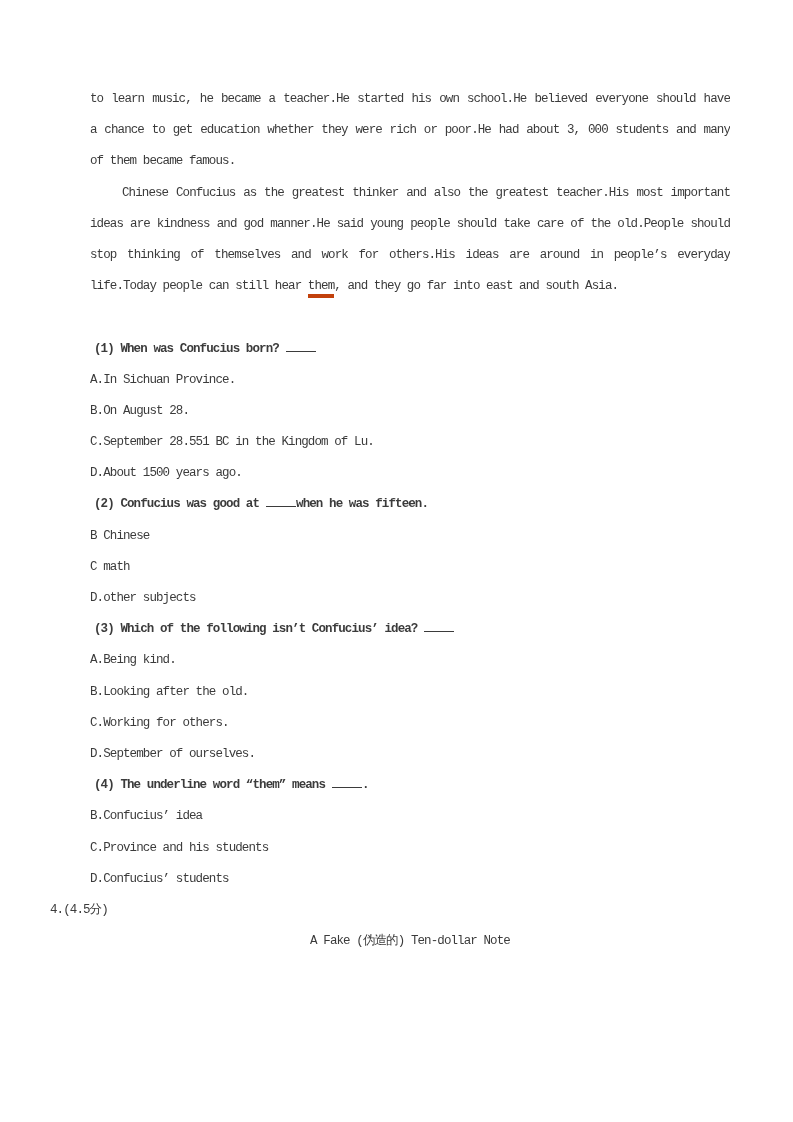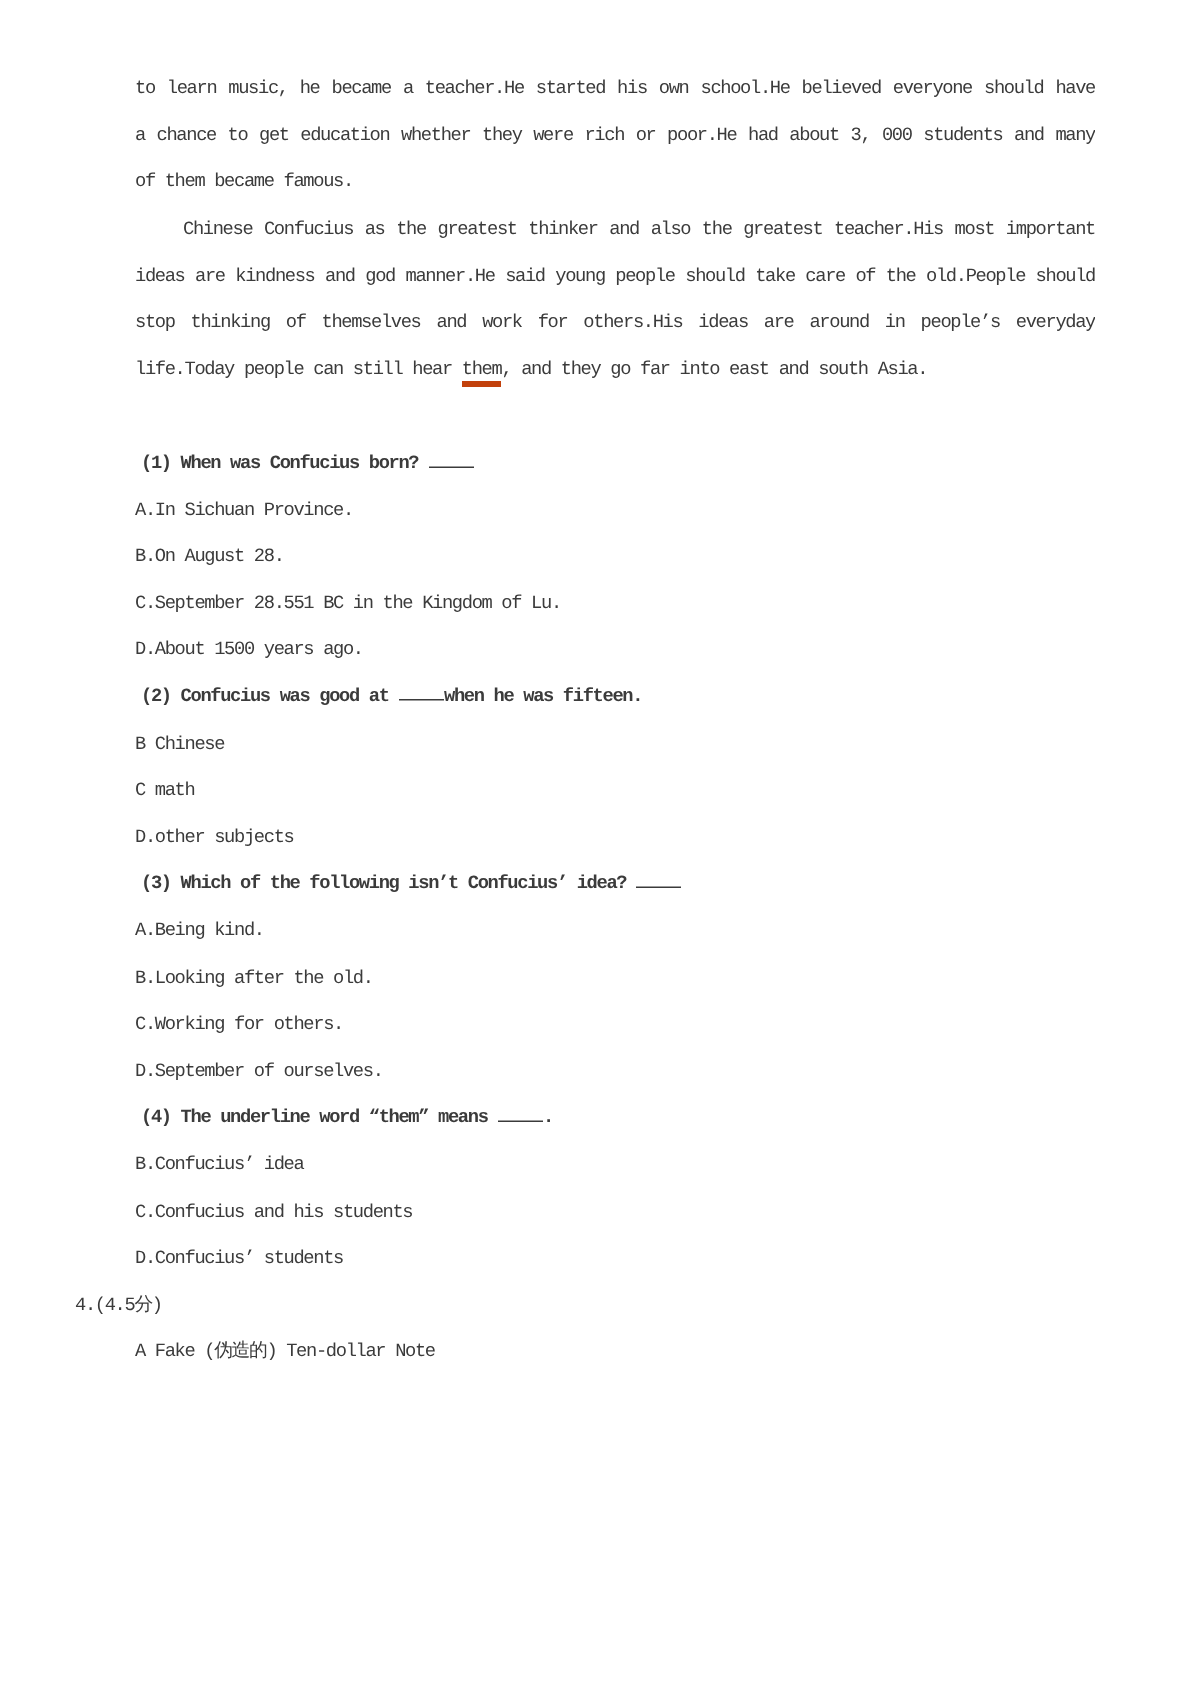--- a/index.html
+++ b/index.html
@@ -4,21 +4,21 @@
 <style>
   * { box-sizing: border-box; }
   html, body { margin: 0; padding: 0; }
   body {
     width: 793px;
     height: 1122px;
     background: #ffffff;
     overflow: hidden;
   }
   .doc {
-    padding-top: 44px;
+    padding-top: 84px;
     font-family: "Liberation Mono", "DejaVu Sans Mono", monospace;
     font-size: 12.5px;
     letter-spacing: -0.9px;
     color: #3b3b3b;
   }
   .line {
     height: 31.2px;
     line-height: 31.2px;
     margin-left: 90px;
     margin-right: 63px; 
@@ -38,21 +38,21 @@
   }
   .blank {
     display: inline-block;
     width: 30px;
     height: 13px;
     border-bottom: 1.4px solid #3b3b3b;
     margin-left: 7px;
     vertical-align: baseline;
   }
   .section-line { margin-left: 50px; }
-  .title-line { }
+  .title-line { text-align: center; }
 </style>
 </head>
 <body>
 
 <div class="doc">
 
   <div class="line just">to learn music, he became a teacher.He started his own school.He believed everyone should have</div>
   <div class="line just">a chance to get education whether they were rich or poor.He had about 3, 000 students and many</div>
   <div class="line">of them became famous.</div>
 
@@ -85,19 +85,19 @@
   </div>
   <div class="line">A.Being kind.</div>
   <div class="line">B.Looking after the old.</div>
   <div class="line">C.Working for others.</div>
   <div class="line">D.September of ourselves.</div>
 
   <div class="line qline">
     <span>(4) The underline word “them” means</span><span class="blank"></span><span>.</span>
   </div>
   <div class="line">B.Confucius’ idea</div>
-  <div class="line">C.Confucius and his students</div>
+  <div class="line">C.Province and his students</div>
   <div class="line">D.Confucius’ students</div>
 
   <div class="line section-line">4.(4.5分)</div>
   <div class="line title-line">A Fake (伪造的) Ten-dollar Note</div>
 
 </div>
 
 </body></html>

